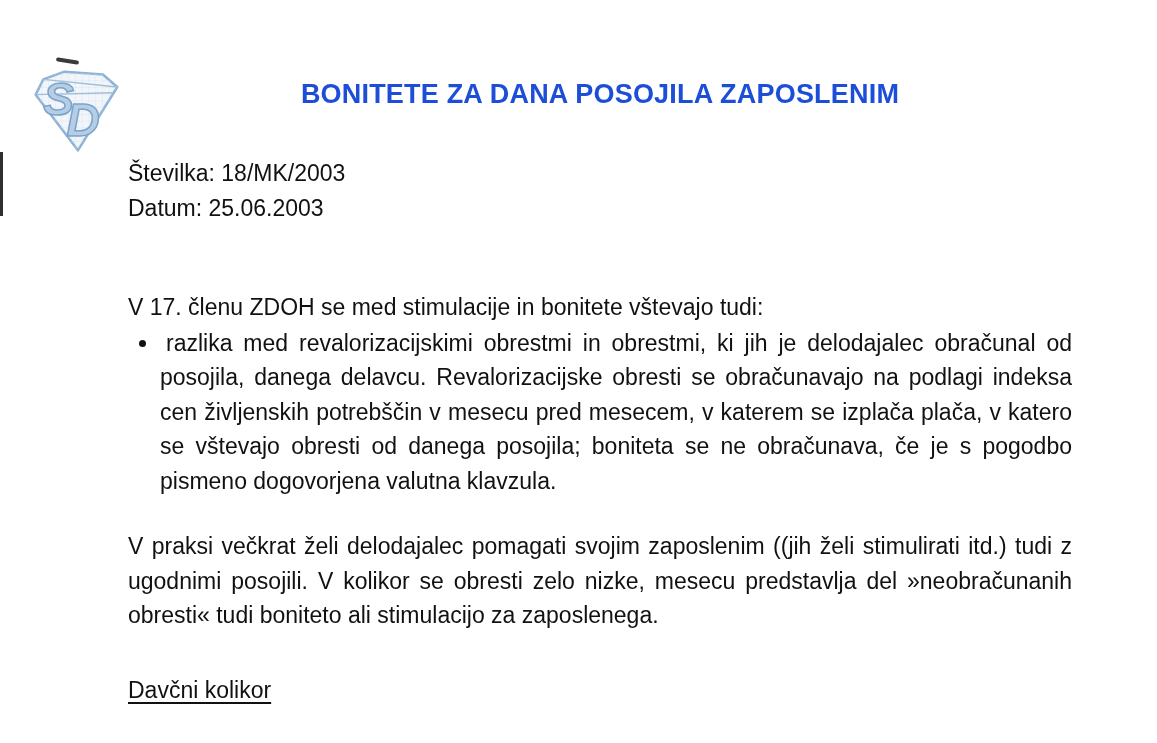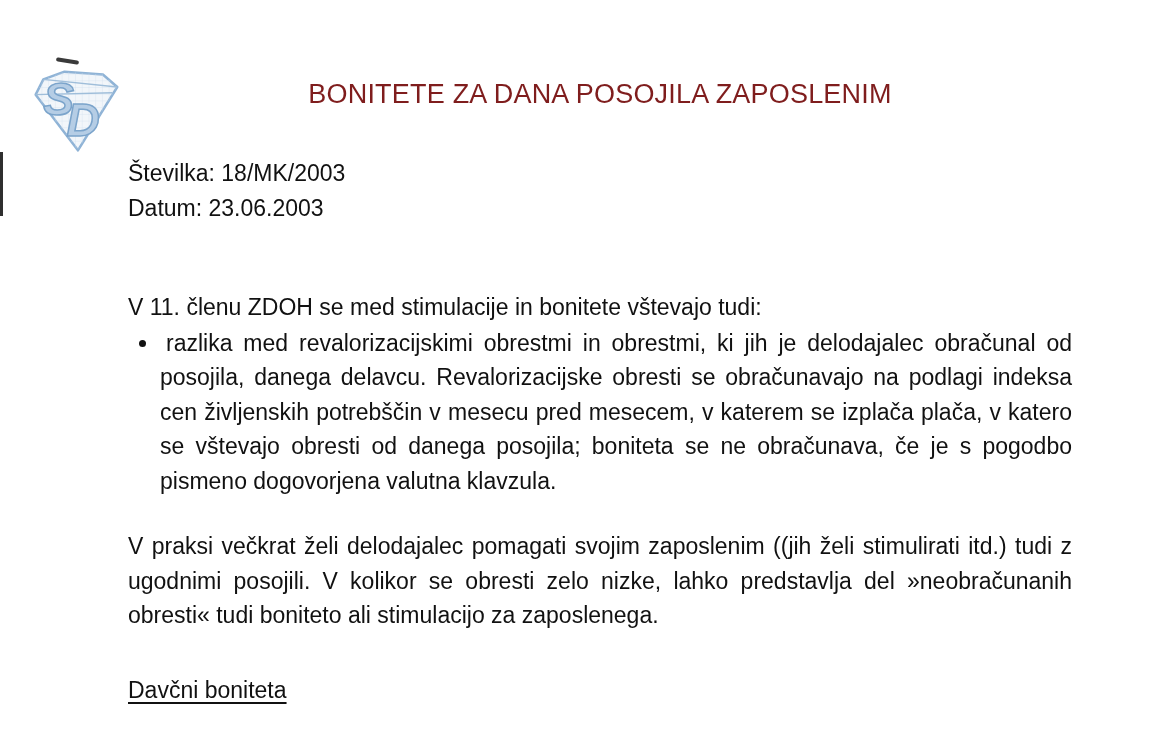--- a/index.html
+++ b/index.html
@@ -34,25 +34,25 @@
   }
 
   .content {
     margin-left: 128px;
     margin-right: 85px;
     padding-top: 78px;
   }
 
   .title {
     font-size: 27px;
-    font-weight: normal;
+    font-weight: bold;
     line-height: 32px;
     text-align: center;
     letter-spacing: 0.2px;
-    color: #7f1d1d;
+    color: #1d4ed8;
   }
 
   .meta { margin-top: 46px; font-size: 23px; line-height: 35px; }
   .meta-line { white-space: pre; }
 
   .intro { margin-top: 64px; font-size: 23px; line-height: 34.5px; }
 
   ul.points {
     margin-top: 1px;
     padding-left: 32px;
@@ -101,27 +101,27 @@
       <text x="40" y="72" font-size="48" font-style="italic" font-weight="bold" fill="#b5cde5" stroke="#7ba4cb" stroke-width="1.6">D</text>
     </svg>
   </div>
 
   <div class="content">
 
     <div class="title">BONITETE ZA DANA POSOJILA ZAPOSLENIM</div>
 
     <div class="meta">
       <div class="meta-line"><span>Številka:</span> <span>18/MK/2003</span></div>
-      <div class="meta-line"><span>Datum:</span> <span>23.06.2003</span></div>
+      <div class="meta-line"><span>Datum:</span> <span>25.06.2003</span></div>
     </div>
 
-    <div class="intro">V 11. členu ZDOH se med stimulacije in bonitete vštevajo tudi:</div>
+    <div class="intro">V 17. členu ZDOH se med stimulacije in bonitete vštevajo tudi:</div>
 
     <ul class="points">
       <li>razlika med revalorizacijskimi obrestmi in obrestmi, ki jih je delodajalec obračunal od posojila, danega delavcu. Revalorizacijske obresti se obračunavajo na podlagi indeksa cen življenskih potrebščin v mesecu pred mesecem, v katerem se izplača plača, v katero se vštevajo obresti od danega posojila; boniteta se ne obračunava, če je s pogodbo pismeno dogovorjena valutna klavzula.</li>
     </ul>
 
-    <div class="para">V praksi večkrat želi delodajalec pomagati svojim zaposlenim ((jih želi stimulirati itd.)  tudi z ugodnimi posojili. V kolikor se obresti zelo nizke, lahko predstavlja del »neobračunanih obresti« tudi boniteto ali stimulacijo za zaposlenega.</div>
+    <div class="para">V praksi večkrat želi delodajalec pomagati svojim zaposlenim ((jih želi stimulirati itd.)  tudi z ugodnimi posojili. V kolikor se obresti zelo nizke, mesecu predstavlja del »neobračunanih obresti« tudi boniteto ali stimulacijo za zaposlenega.</div>
 
-    <div class="closing">Davčni boniteta</div>
+    <div class="closing">Davčni kolikor</div>
 
   </div>
 </div>
 
 </body></html>

